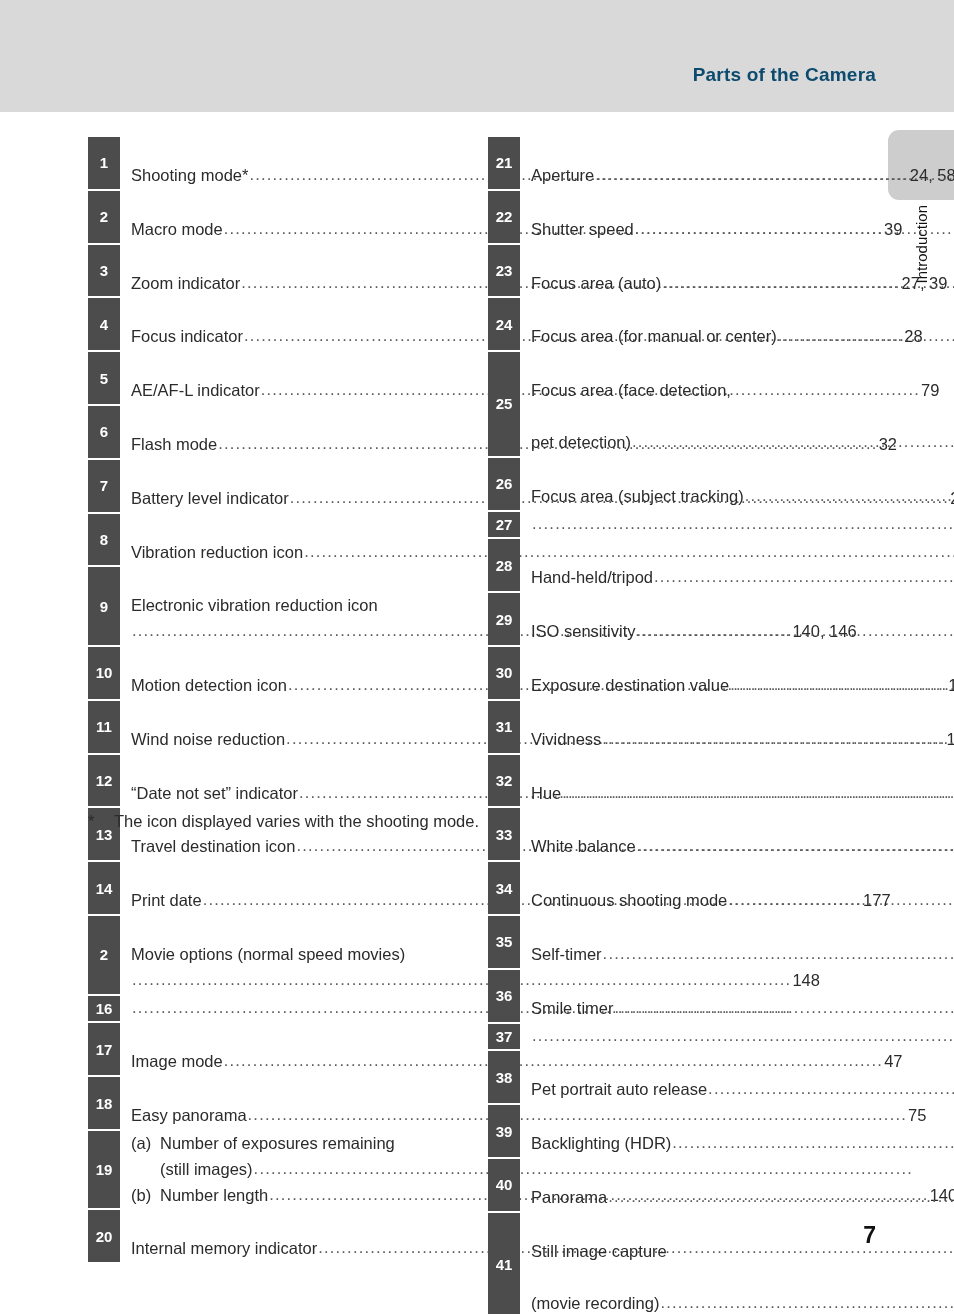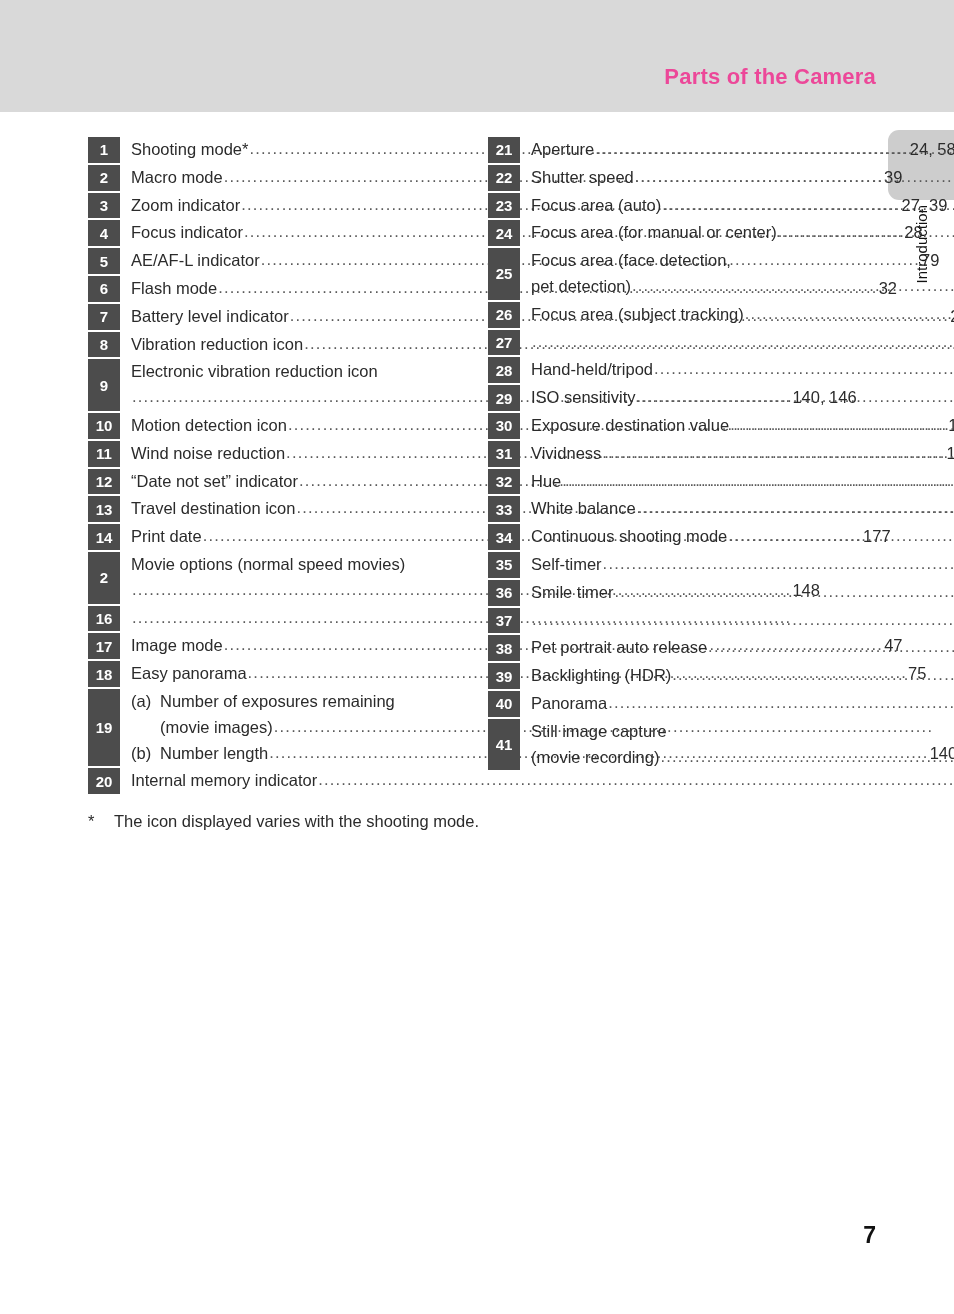--- a/index.html
+++ b/index.html
@@ -21,23 +21,23 @@
     position: absolute;
     left: 0; top: 0;
     width: 954px;
     height: 112px;
     background: #d9d9d9;
   }
   #header-title {
     position: absolute;
     right: 78px;
     top: 64px;
-    font-size: 22px;
+    font-size: 19px;
     font-weight: bold;
-    color: #ec4899;
+    color: #0c4a6e;
     letter-spacing: 0.2px;
     white-space: nowrap;
   }
 
   
   #side-tab-block {
     position: absolute;
     right: 0;
     top: 130px;
     width: 66px;
@@ -103,21 +103,21 @@
 
   
   .line {
     display: flex;
     align-items: baseline;
     font-size: 16.5px;
     line-height: 25.8px;
     color: #2b2b2b;
     white-space: nowrap;
   }
-  .line .txt { flex: 0 0 auto; }
+  .line .txt { flex: 0 0 auto; margin-top: 26px; }
   .line .leader {
     flex: 1 1 auto;
     overflow: hidden;
     white-space: nowrap;
     margin: 0 1px;
     font-size: 16.5px;
     color: #5a5a5a;
     letter-spacing: 1.2px;
     position: relative;
     bottom: 1px;
@@ -378,21 +378,21 @@
       <div class="entry-body">
         <div class="subline">
           <span class="marker">(a)</span>
           <span class="rest">
             <span class="txt" style="flex: 1 1 auto;">Number of exposures remaining</span>
           </span>
         </div>
         <div class="subline indented">
           <span class="marker">(a)</span>
           <span class="rest">
-            <span class="txt">(movie images)</span>
+            <span class="txt">(still images)</span>
             <span class="leader">..................................................................................................................</span>
           </span>
         </div>
         <div class="subline">
           <span class="marker">(b)</span>
           <span class="rest">
             <span class="txt">Number length</span>
             <span class="leader">..................................................................................................................</span>
             <span class="pg">140, 149</span>
           </span>

